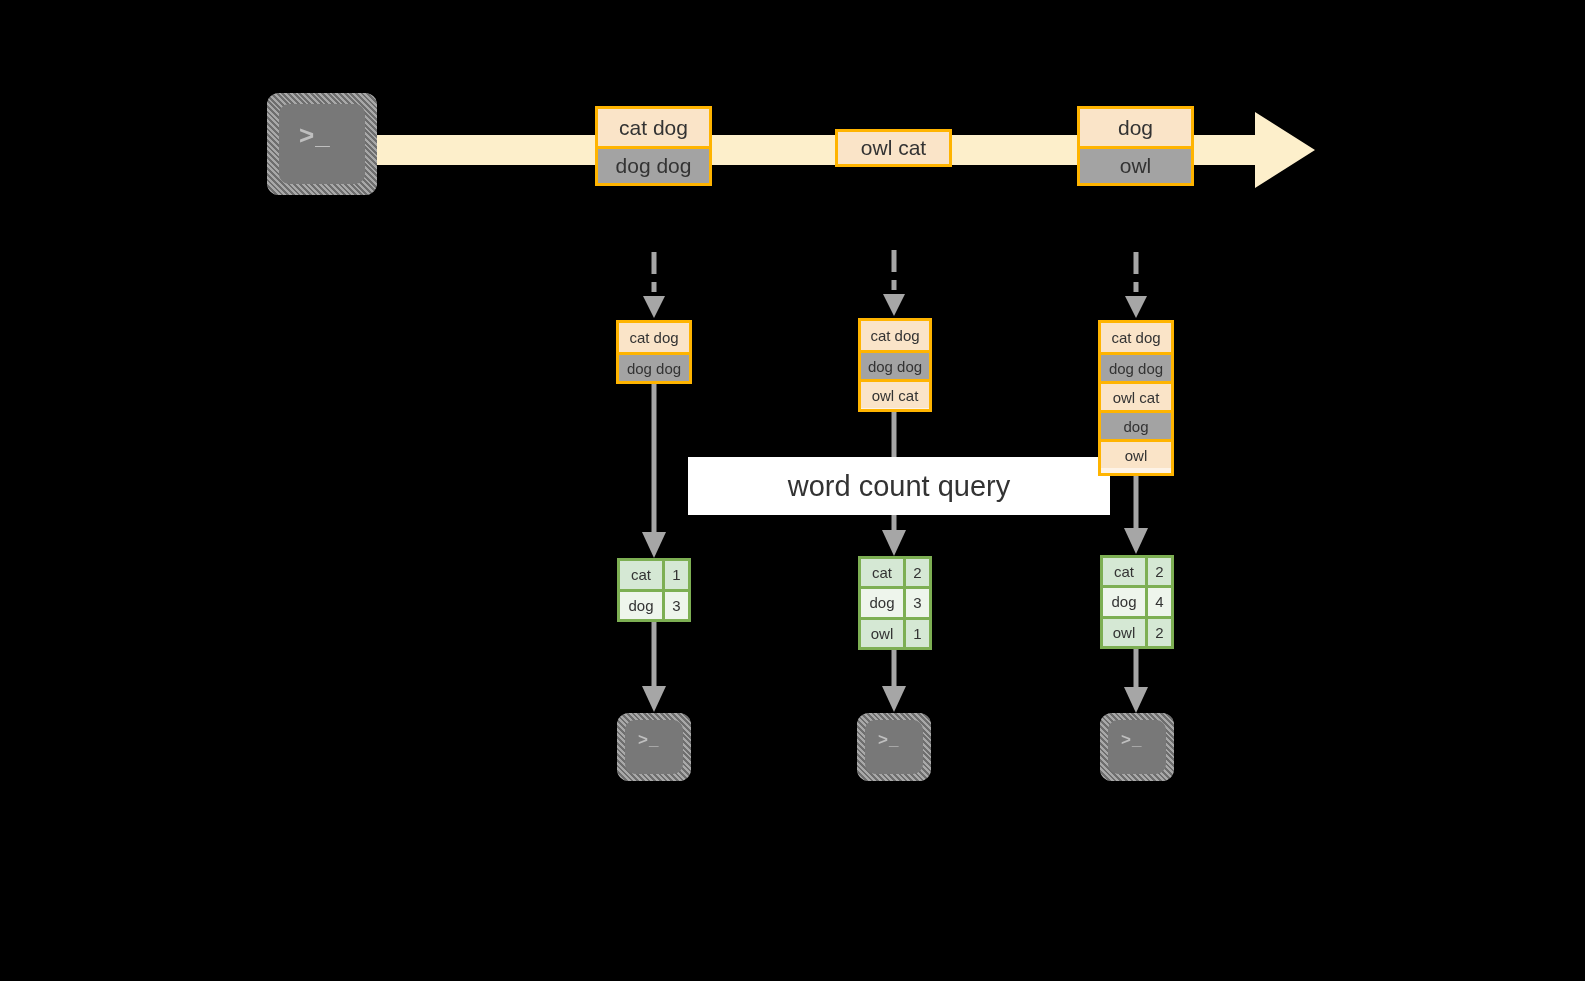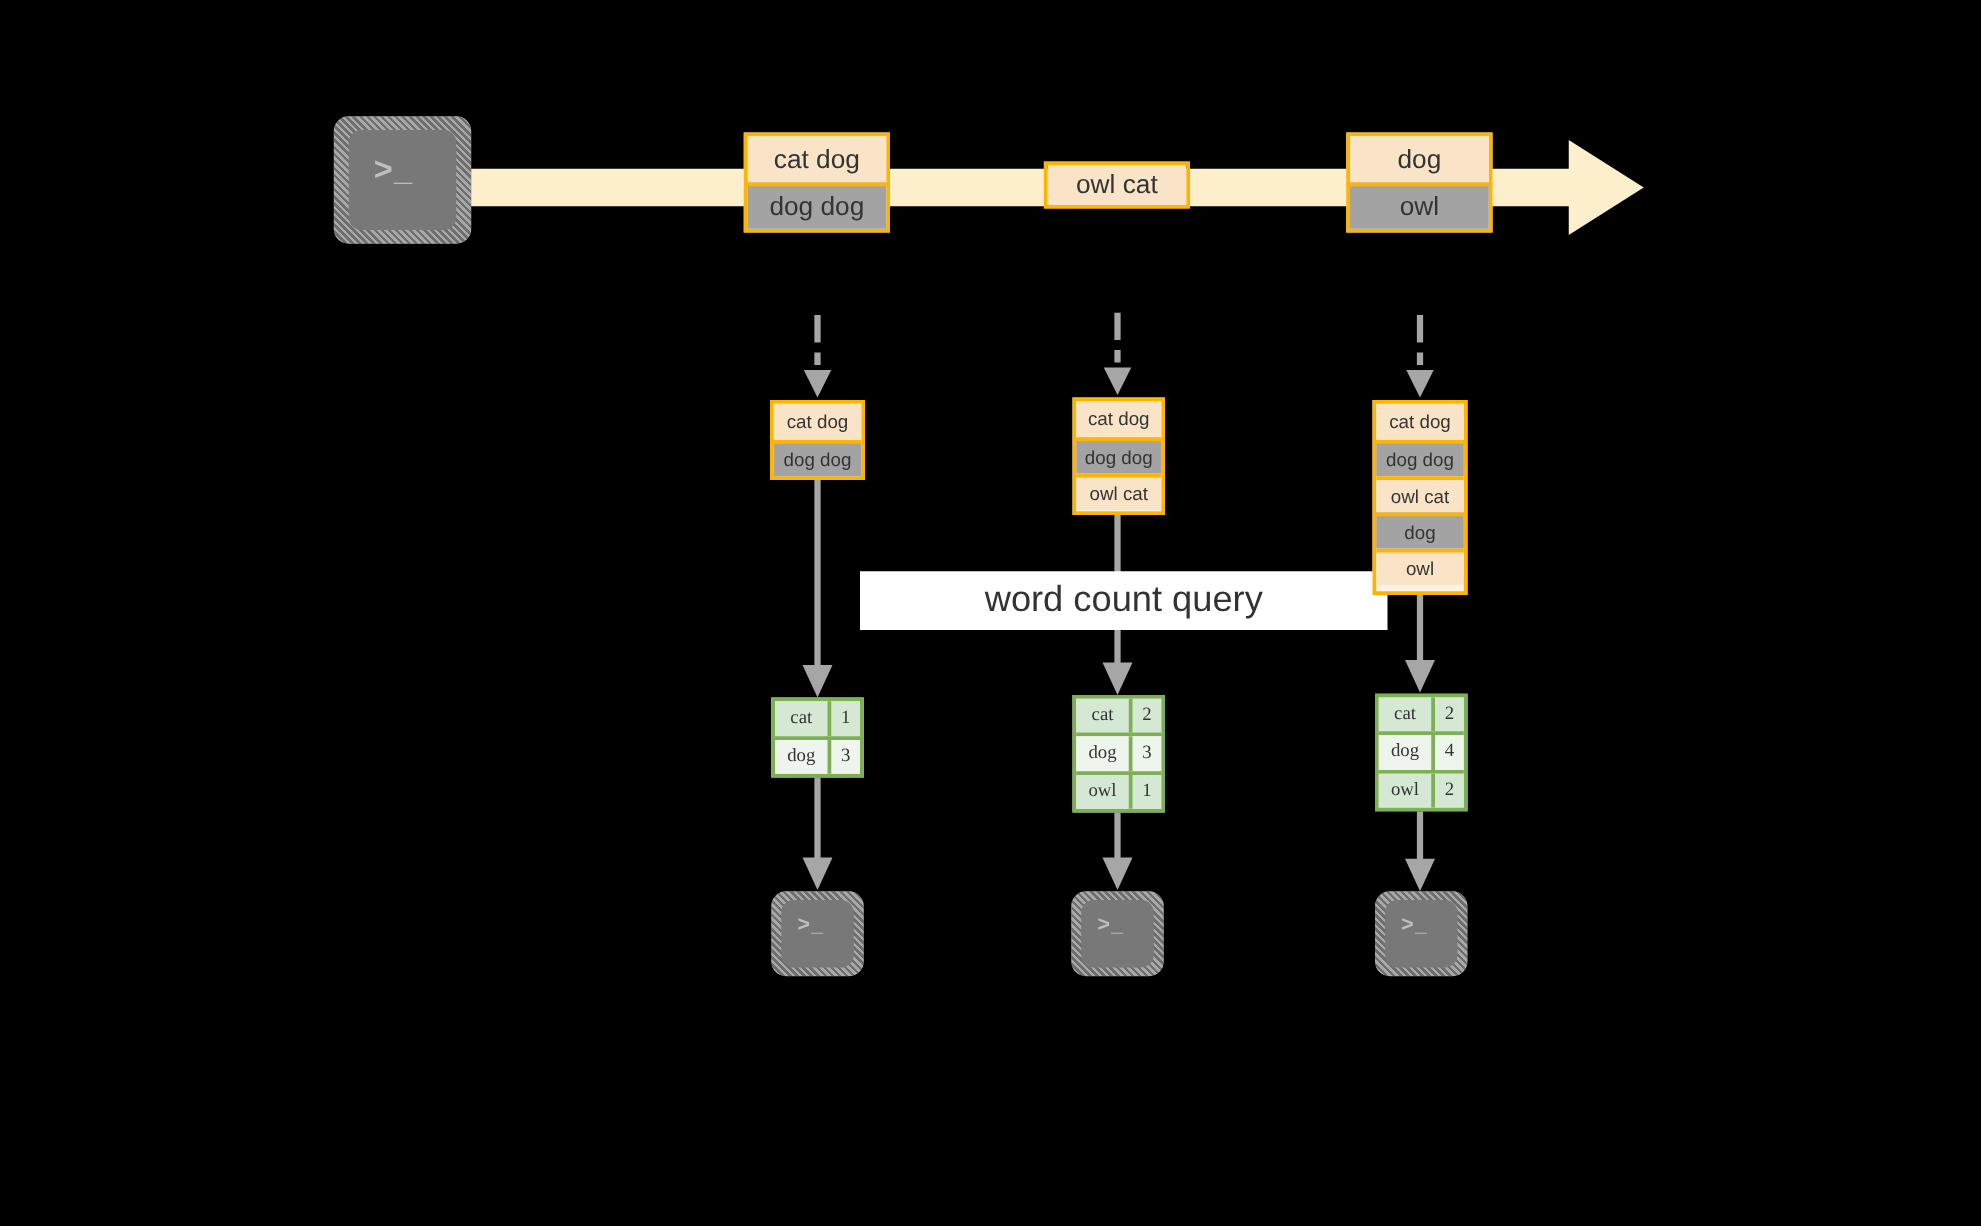--- a/index.html
+++ b/index.html
@@ -82,21 +82,20 @@
     box-sizing: border-box;
     border: 3px solid #7DAF53;
     display: flex;
     flex-direction: column;
     background: #EEF5EC;
   }
   .gtable .grow {
     display: flex;
     flex: 1 1 auto;
     box-sizing: border-box;
-    font-family: Liberation Serif, serif;
   }
   .gtable .grow + .grow { border-top: 3px solid #7DAF53; }
   .gtable .gc {
     box-sizing: border-box;
     display: flex;
     align-items: center;
     justify-content: center;
     white-space: nowrap;
     color: #333333;
     background: #EEF5EC;
@@ -264,17 +263,17 @@
     <line x1="16" y1="0" x2="16" y2="42" stroke="#A6A6A6" stroke-width="5"></line>
     <path d="M16,64 L4,38 L28,38 Z" fill="#A6A6A6"></path>
   </svg>
 
   <div class="terminal" style="left:1100px; top:713px; width:74px; height:68px;">
     <div class="hatch"></div>
     <div class="inner" style="left:8px; top:7px; width:58px; height:54px;"></div>
     <div class="prompt" style="left:21px; top:18px; font-size:17px;">&gt;_</div>
   </div>
 
-  <div class="banner" style="left:688px; top:457px; width:422px; height:47px; z-index:3;">
+  <div class="banner" style="left:688px; top:457px; width:422px; height:58px; z-index:3;">
     <span style="font-size:29px;">word count query</span>
   </div>
 
 </div>
 
 </body></html>

